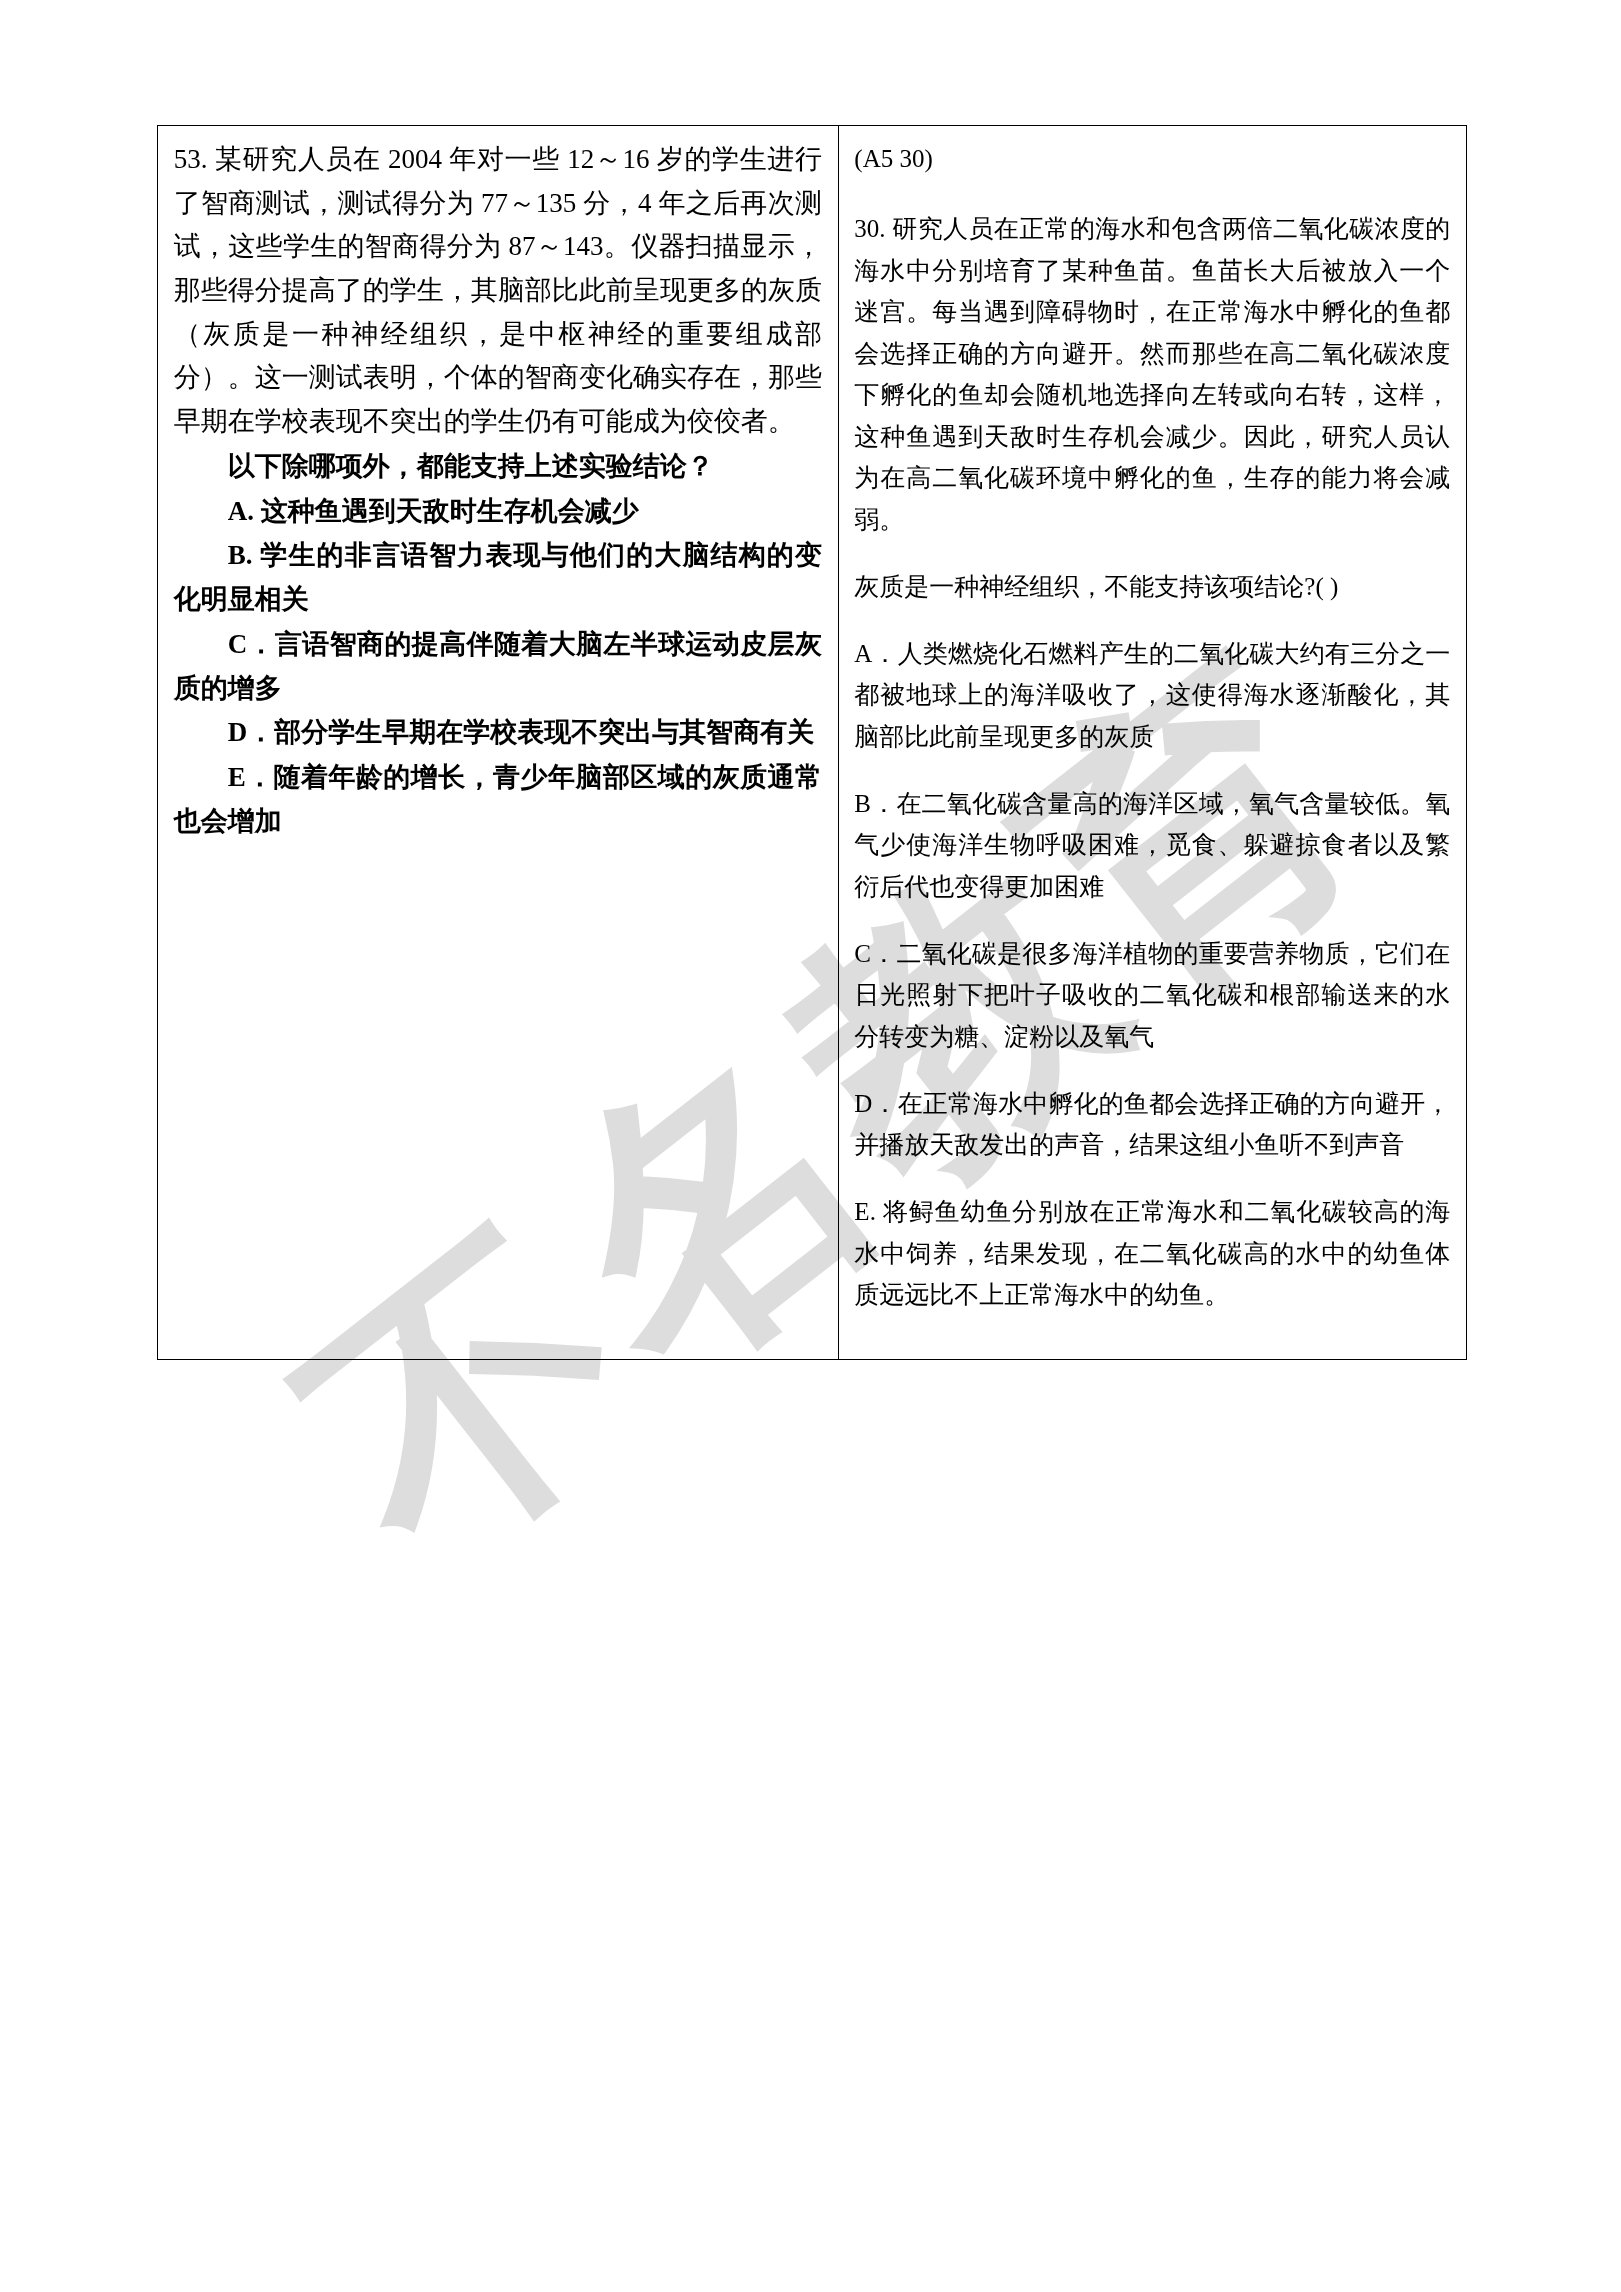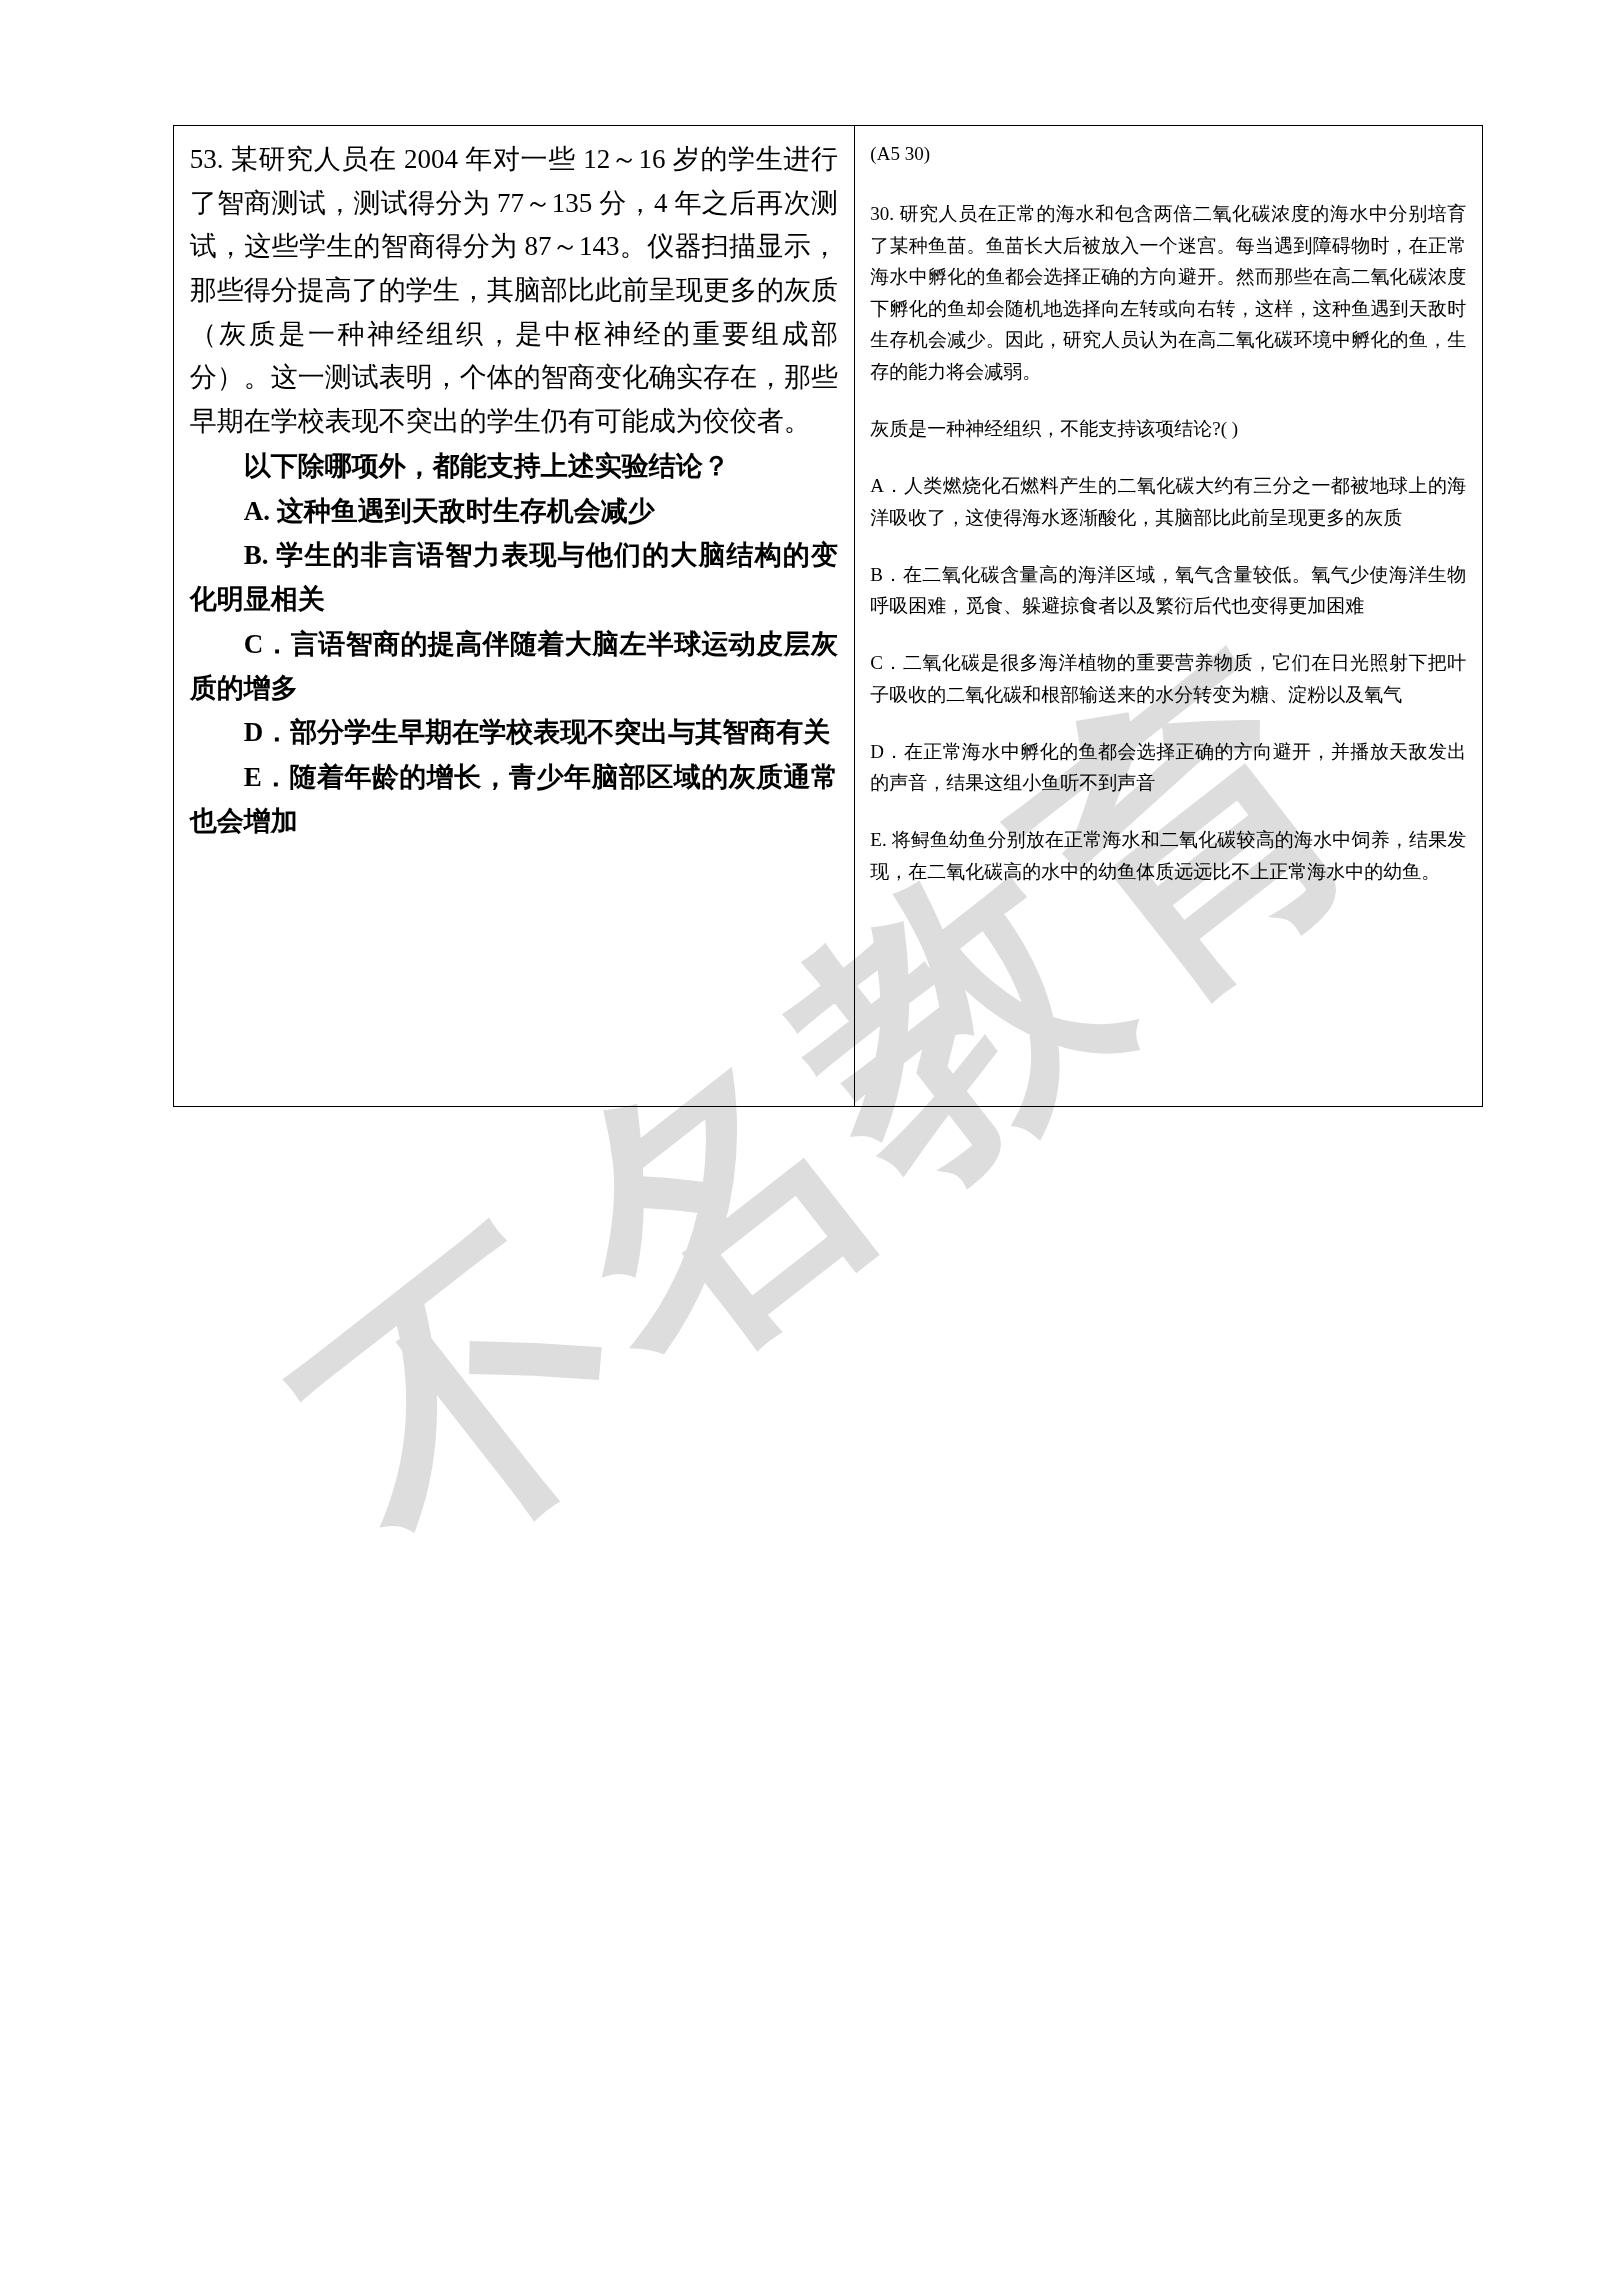--- a/index.html
+++ b/index.html
@@ -39,21 +39,21 @@
   #watermark .wm-a {
     font-size: 294px;
     left: 59px;
     top: 863px;
     transform: rotate(-38deg);
   }
 
   
   #doc-table {
     position: absolute;
-    left: 173px;
+    left: 157px;
     top: 125px;
     width: 1310px;
     border-collapse: collapse;
     z-index: 10;
     background: transparent;
   }
   #doc-table td {
     border: 1.5px solid #000000;
     vertical-align: top;
     padding: 11.8px 15.7px 17.6px 15.7px;
@@ -66,21 +66,21 @@
     margin: 0 0 0 0;
     font-size: 27px;
     line-height: 1.62;
     text-align: justify;
     text-justify: inter-ideograph;
   }
   .p + .p { margin-top: 1px; }
   .gap { margin-top: 21.6px; font-weight: bold; }
   .indent { text-indent: 2em; }
 
-  .col-right .p { font-size: 19px; line-height: 1.66; }
+  .col-right .p { font-size: 25px; line-height: 1.66; }
   .rt-head { margin-bottom: 29px; }
   .rt-block { margin-bottom: 25.5px; }
 
   .spacer-bottom { height: 245px; }
 </style>
 </head>
 <body>
 
 <div id="watermark">
   <div class="wm-text wm-a">不名教育</div>

